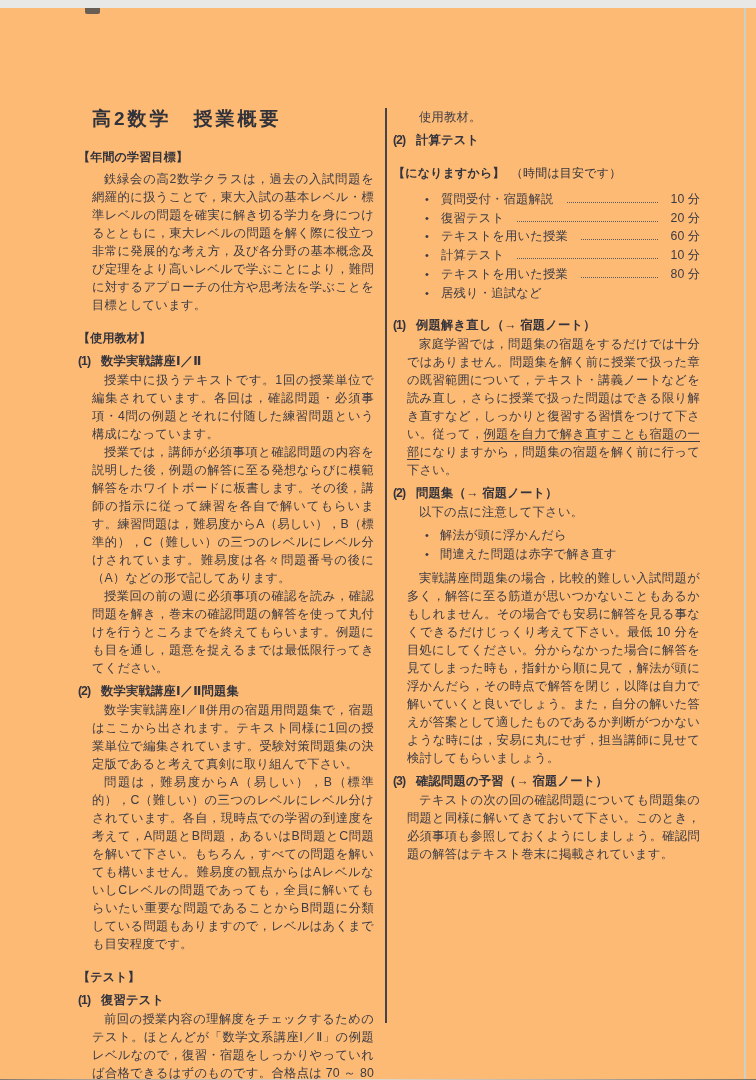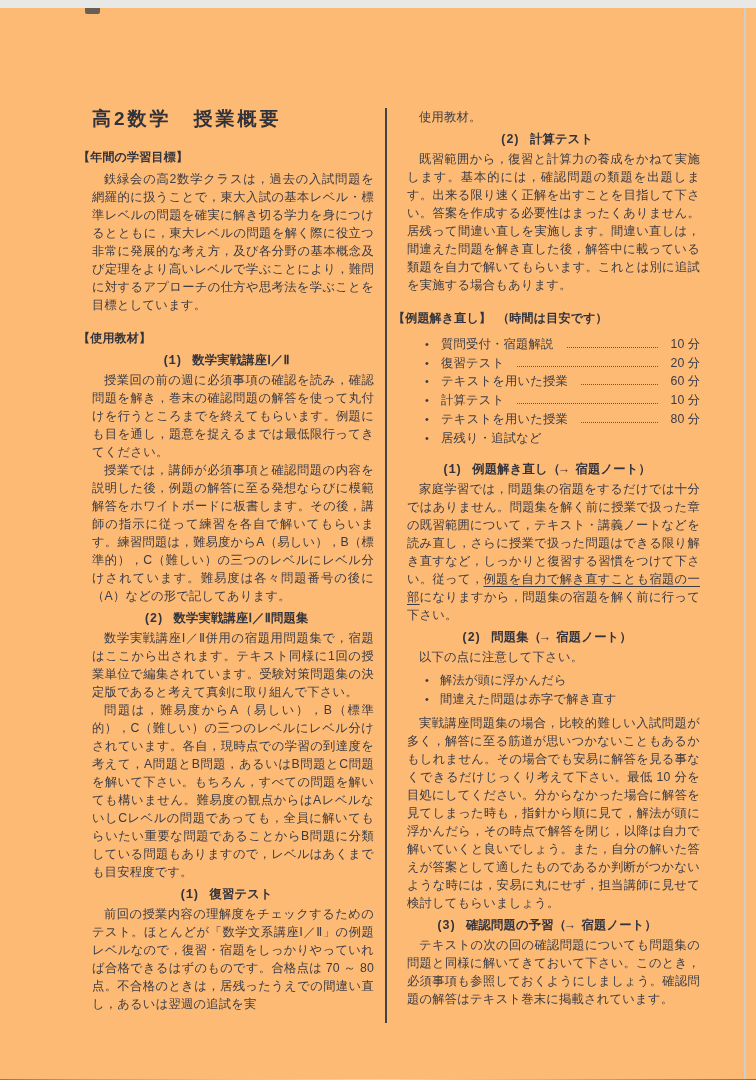--- a/index.html
+++ b/index.html
@@ -19,22 +19,22 @@
     text-align:justify;word-break:break-all;letter-spacing:0.2px;
   }
   .col-left{left:78px;top:140px;width:296px;}
   .col-right{left:393px;top:100px;width:307px;}
   .divider{
     position:absolute;left:385px;top:100px;width:2px;height:915px;
     background:#43434a;
   }
   .block-heading{margin:15px 0 4px;font-weight:bold;color:#33333d;text-align:left;font-size:12px;}
   .col > .block-heading:first-child{margin-top:0;}
-  .h-note{font-weight:bold;margin-left:6px;}
-  .block-item{margin:5px 0 1px;font-weight:bold;color:#33333d;text-align:center;font-family:Liberation Mono, monospace;}
+  .h-note{font-weight:normal;margin-left:6px;}
+  .block-item{margin:5px 0 1px;font-weight:bold;color:#33333d;text-align:left;}
   .item-num{margin-right:11px;letter-spacing:-1px;}
   .block-para{margin:0;padding-left:14px;}
   .block-para.indent{text-indent:12px;}
   .u{text-decoration:underline;text-underline-offset:2.5px;}
   .block-bullets{margin:5px 0 5px;padding-left:32px;text-align:left;}
   .b-row{display:flex;gap:11px;line-height:19px;}
   .dot{font-size:11px;color:#3b3b45;}
   .block-sched{margin:8px 0 14px;padding-left:32px;}
   .s-row{display:flex;align-items:baseline;gap:12px;line-height:18.7px;}
   .s-label{white-space:nowrap;}
@@ -59,33 +59,34 @@
 
 <div class="page">
   <div class="scan-mark-top"></div>
   <div class="page-title">高2数学　授業概要</div>
   <div class="divider"></div>
   <div class="col col-left">
       <div class="block-heading"><span class="h-text">【年間の学習目標】</span></div>
       <div class="block-para indent">鉄緑会の高2数学クラスは，過去の入試問題を網羅的に扱うことで，東大入試の基本レベル・標準レベルの問題を確実に解き切る学力を身につけるとともに，東大レベルの問題を解く際に役立つ非常に発展的な考え方，及び各分野の基本概念及び定理をより高いレベルで学ぶことにより，難問に対するアプローチの仕方や思考法を学ぶことを目標としています。</div>
       <div class="block-heading"><span class="h-text">【使用教材】</span></div>
       <div class="block-item"><span class="item-num">(1)</span><span class="item-title">数学実戦講座Ⅰ／Ⅱ</span></div>
+      <div class="block-para indent">授業中に扱うテキストです。1回の授業単位で編集されています。各回は，確認問題・必須事項・4問の例題とそれに付随した練習問題という構成になっています。</div>
+      <div class="block-para indent">授業では，講師が必須事項と確認問題の内容を説明した後，例題の解答に至る発想ならびに模範解答をホワイトボードに板書します。その後，講師の指示に従って練習を各自で解いてもらいます。練習問題は，難易度からA（易しい），B（標準的），C（難しい）の三つのレベルにレベル分けされています。難易度は各々問題番号の後に（A）などの形で記してあります。</div>
       <div class="block-para indent">授業回の前の週に必須事項の確認を読み，確認問題を解き，巻末の確認問題の解答を使って丸付けを行うところまでを終えてもらいます。例題にも目を通し，題意を捉えるまでは最低限行ってきてください。</div>
-      <div class="block-para indent">授業では，講師が必須事項と確認問題の内容を説明した後，例題の解答に至る発想ならびに模範解答をホワイトボードに板書します。その後，講師の指示に従って練習を各自で解いてもらいます。練習問題は，難易度からA（易しい），B（標準的），C（難しい）の三つのレベルにレベル分けされています。難易度は各々問題番号の後に（A）などの形で記してあります。</div>
       <div class="block-item"><span class="item-num">(2)</span><span class="item-title">数学実戦講座Ⅰ／Ⅱ問題集</span></div>
       <div class="block-para indent">数学実戦講座Ⅰ／Ⅱ併用の宿題用問題集で，宿題はここから出されます。テキスト同様に1回の授業単位で編集されています。受験対策問題集の決定版であると考えて真剣に取り組んで下さい。</div>
       <div class="block-para indent">問題は，難易度からA（易しい），B（標準的），C（難しい）の三つのレベルにレベル分けされています。各自，現時点での学習の到達度を考えて，A問題とB問題，あるいはB問題とC問題を解いて下さい。もちろん，すべての問題を解いても構いません。難易度の観点からはAレベルないしCレベルの問題であっても，全員に解いてもらいたい重要な問題であることからB問題に分類している問題もありますので，レベルはあくまでも目安程度です。</div>
+      <div class="block-heading"><span class="h-text">【テスト】</span></div>
       <div class="block-item"><span class="item-num">(1)</span><span class="item-title">復習テスト</span></div>
       <div class="block-para indent">前回の授業内容の理解度をチェックするためのテスト。ほとんどが「数学文系講座Ⅰ／Ⅱ」の例題レベルなので，復習・宿題をしっかりやっていれば合格できるはずのものです。合格点は 70 ～ 80 点。不合格のときは，居残ったうえでの間違い直し，あるいは翌週の追試を実</div>
     </div>
   <div class="col col-right">
       <div class="block-para indent">使用教材。</div>
       <div class="block-item"><span class="item-num">(2)</span><span class="item-title">計算テスト</span></div>
-      <div class="block-para indent">既習範囲から，復習と計算力の養成をかねて実施します。基本的には，確認問題の類題を出題します。出来る限り速く正解を出すことを目指して下さい。答案を作成する必要性はまったくありません。居残って間違い直しを実施します。間違い直しは，間違えた問題を解き直した後，解答中に載っている類題を自力で解いてもらいます。これとは別に追試を実施する場合もあります。</div>
-      <div class="block-heading"><span class="h-text">【例題解き直し】</span><span class="h-note">（時間は目安です）</span></div>
+      <div class="block-heading"><span class="h-text">【になりますから】</span><span class="h-note">（時間は目安です）</span></div>
       <div class="block-sched">
         <div class="s-row">
           <span class="dot">•</span>
           <span class="s-label">質問受付・宿題解説</span>
           <span class="s-leader"></span>
           <span class="s-time">10 分</span>
         </div>
         <div class="s-row">
           <span class="dot">•</span>
           <span class="s-label">復習テスト</span>

